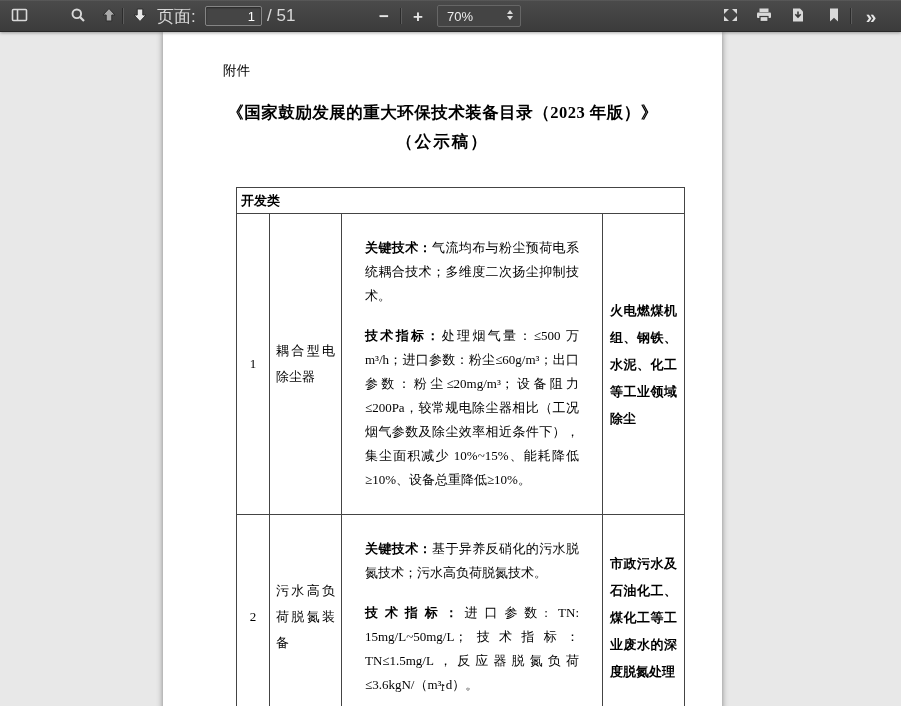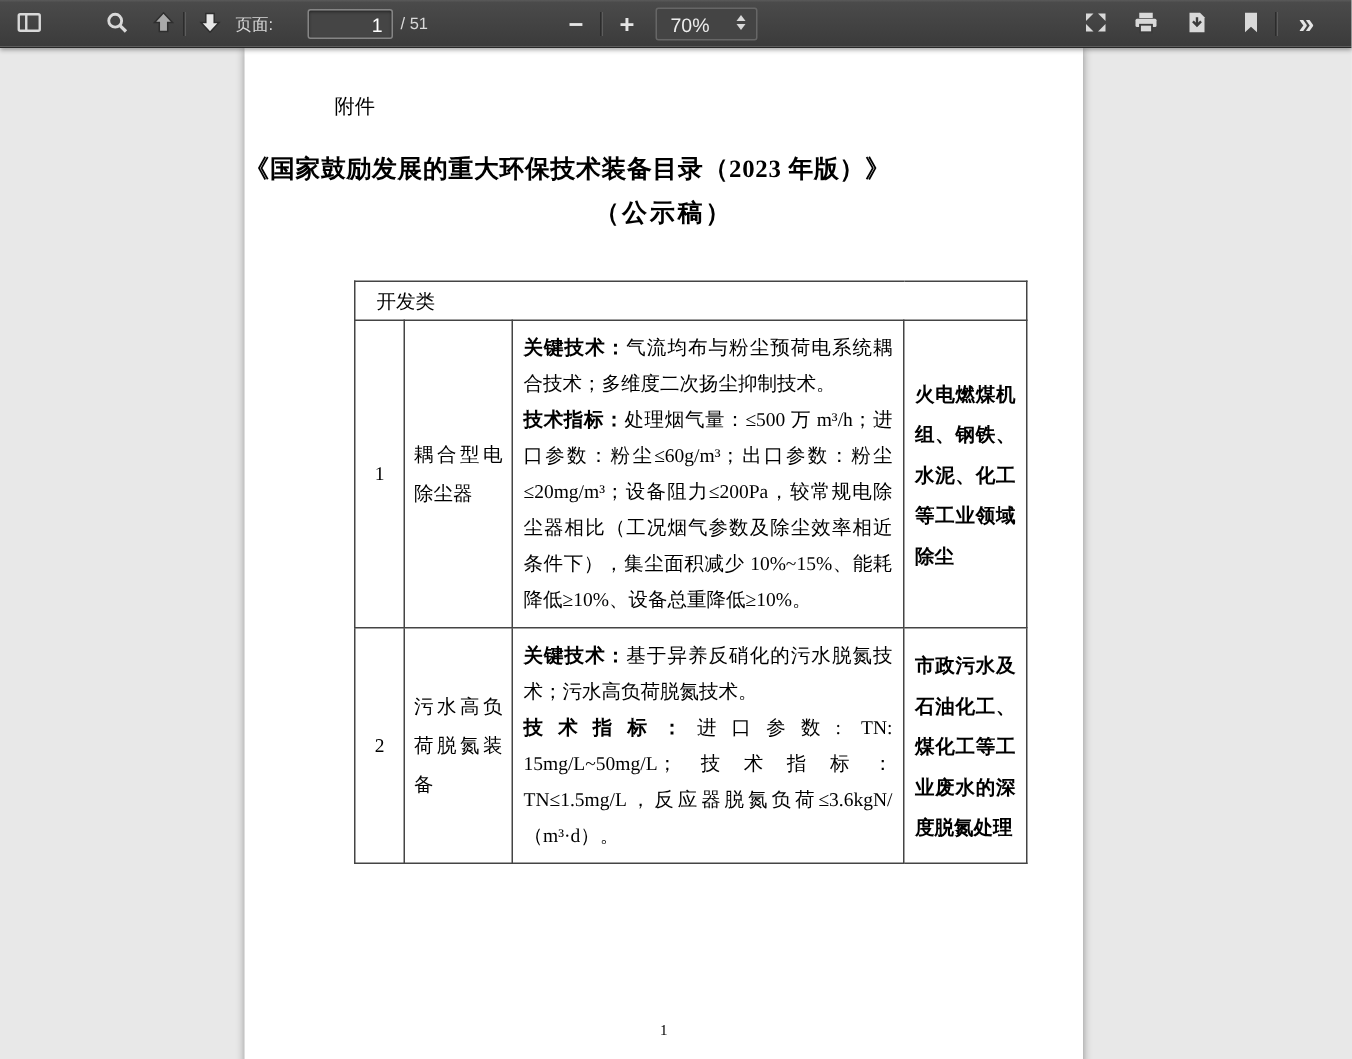--- a/index.html
+++ b/index.html
@@ -14,30 +14,30 @@
     box-shadow:inset 0 1px 0 rgba(255,255,255,.07), 0 1px 3px rgba(0,0,0,.35);
     z-index:5;
   }
   .tb-item { position:absolute; top:3px; height:26px; display:flex;
              align-items:center; justify-content:center; }
   button.tb-item { width:28px; background:transparent; border:1px solid transparent;
                    border-radius:2px; cursor:pointer; }
   .sep { position:absolute; top:8px; width:1px; height:16px;
          background:#2c2c2c; box-shadow:1px 0 0 #5c5c5c; }
   .tb-label { position:absolute; top:0; height:32px; display:flex; align-items:center;
-              color:#d9d9d9; font-size:11px; }
+              color:#d9d9d9; font-size:17px; }
   .page-input {
     position:absolute; top:6px; width:57px; height:20px;
     background:#454545; border:1px solid #858585; border-radius:2px;
     box-shadow:inset 0 1px 2px rgba(0,0,0,.45);
     color:#fff; font-size:13px; text-align:right; padding-right:6px;
     font-family:"Liberation Sans","DejaVu Sans",sans-serif;
   }
   .zoom-select {
-    position:absolute; top:5px; width:68px; height:22px;
+    position:absolute; top:5px; width:84px; height:22px;
     background:#444; border:1px solid #666; border-radius:2px;
     display:flex; align-items:center; color:#ededed; font-size:13px;
     padding-left:9px; cursor:pointer;
   }
   .spin { position:absolute; right:7px; top:4px; display:flex;
           flex-direction:column; gap:2px; }
   .t-up { width:0; height:0; border-left:3.5px solid transparent;
           border-right:3.5px solid transparent; border-bottom:4.5px solid #d9d9d9; }
   .t-dn { width:0; height:0; border-left:3.5px solid transparent;
           border-right:3.5px solid transparent; border-top:4.5px solid #d9d9d9; }
@@ -45,39 +45,39 @@
   .chevron { font-size:19px; }
 
   
   .viewer { position:absolute; left:0; top:32px; width:901px; height:674px;
             background:#e8e8e8; overflow:hidden; }
   .page { position:absolute; left:163px; top:0; width:559px; height:840px;
           background:#fff; box-shadow:0 0 6px rgba(0,0,0,.45);
           font-family:"Liberation Serif","DejaVu Serif",serif; color:#000; }
 
   .attachment { position:absolute; left:60px; top:30px; font-size:13.5px; }
-  .title1 { position:absolute; left:0; top:70px; width:100%; text-align:left;
+  .title1 { position:absolute; left:0; top:70px; width:100%; text-align:center;
             font-size:16.5px; font-weight:bold; letter-spacing:.5px;font-family:Liberation Serif, serif; }
   .title2 { position:absolute; left:0; top:99px; width:100%; text-align:center;
             font-size:16.5px; font-weight:bold; letter-spacing:2px; }
   .pageno { position:absolute; left:0; top:650px; width:100%; text-align:center;
             font-size:10px; }
 
   table.cat { position:absolute; left:73px; top:155px; width:448px;
               border-collapse:collapse; table-layout:fixed; }
   table.cat td { border:1px solid #444; font-size:13px; vertical-align:middle; }
   tr.hdr td { height:45px; text-align:center; line-height:20px; padding:0 5px; }
   td.hdr-no { padding:0 8px !important; }
-  td.section { height:26px; font-weight:normal; padding:0 14px; }
+  td.section { height:26px; font-weight:bold; padding:0 4px; }
   td.no { text-align:center; }
   td.name { padding:3px 6px; text-align:justify; text-justify:inter-character;
             line-height:26px; }
   td.tech { padding:6px 7px; line-height:24px; text-align:justify;
             text-justify:inter-character; }
-  td.tech p { margin:0; }
+  td.tech p { margin:16px; }
   td.tech b { font-family:inherit; }
   td.scope { padding:4px 7px; line-height:27px; text-align:justify;
              text-justify:inter-character;font-weight:bold; }
   tr.r1 { height:193px; }
   tr.r2 { height:157px; }
   tr.sec { height:26px; }
 </style>
 </head>
 <body>
 

